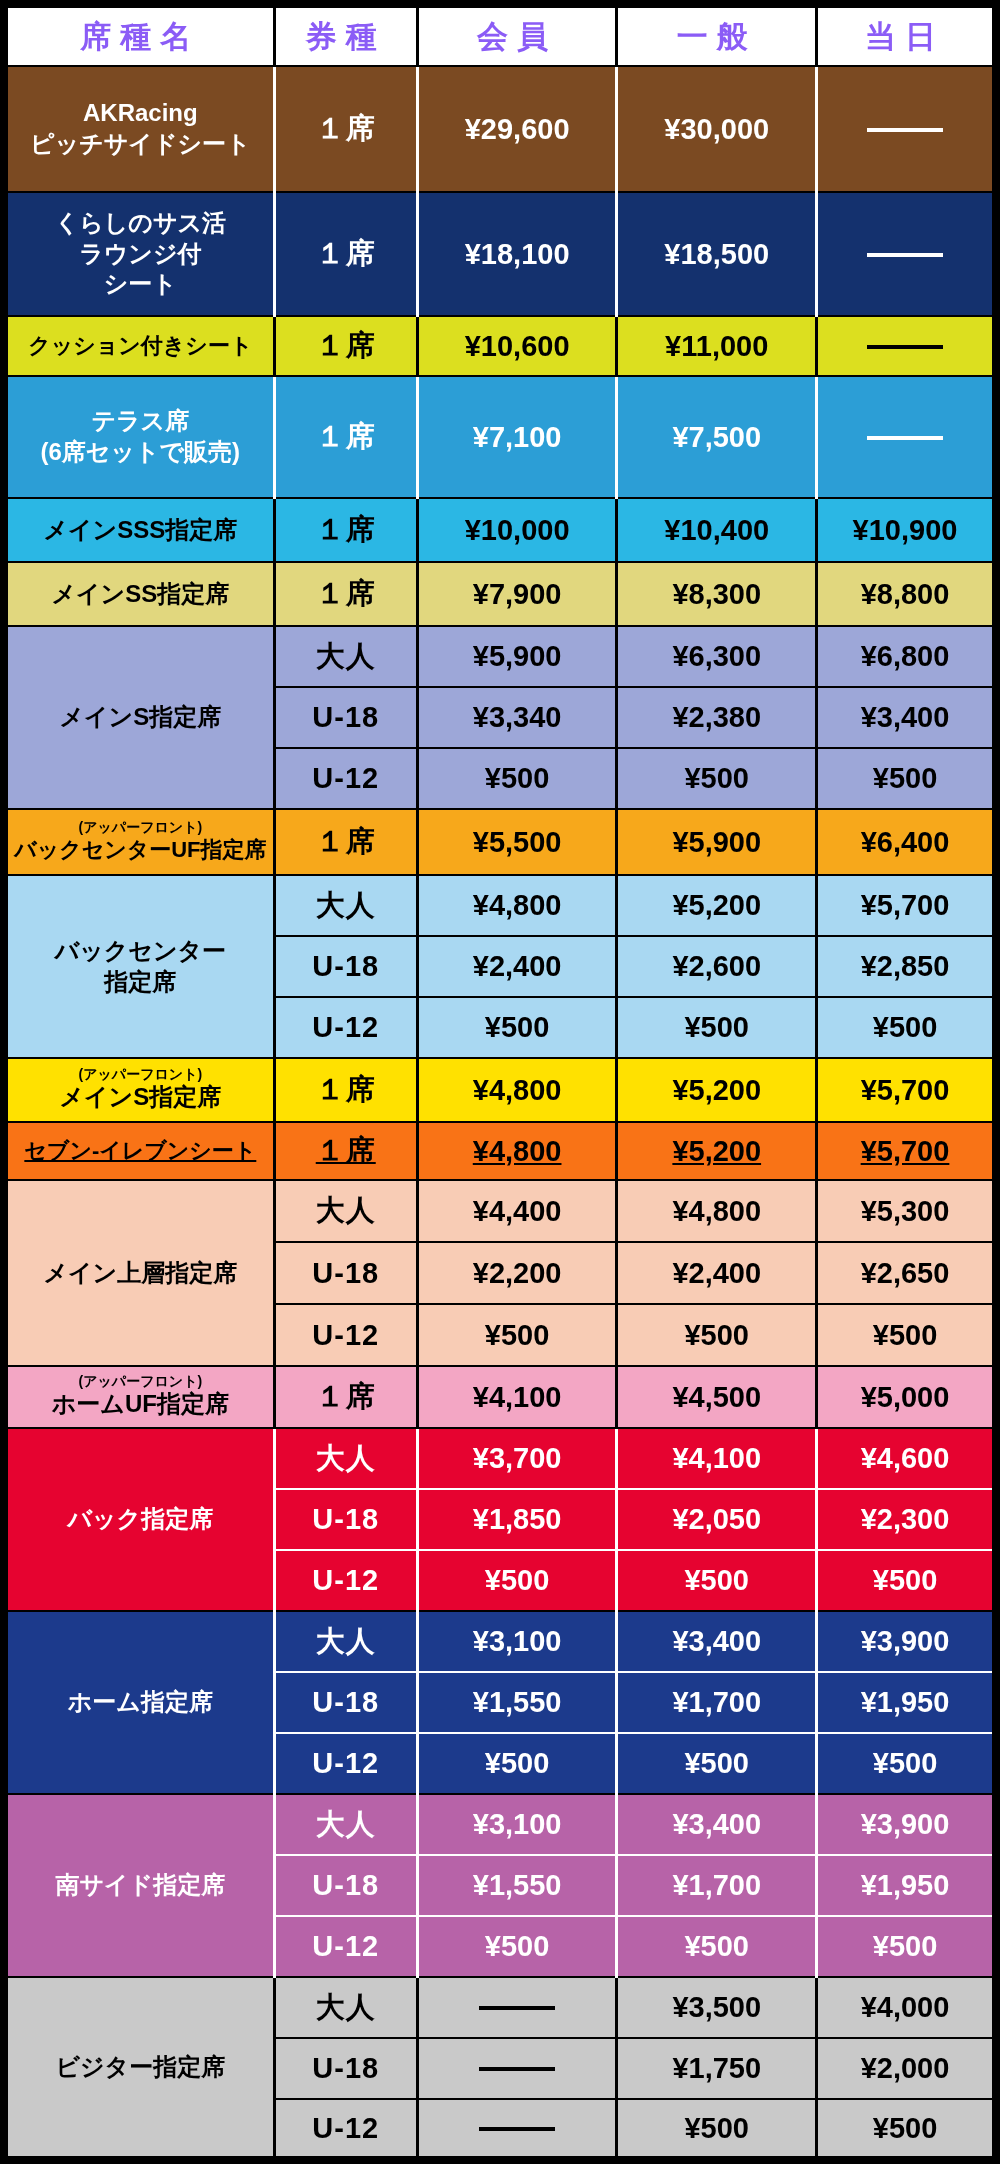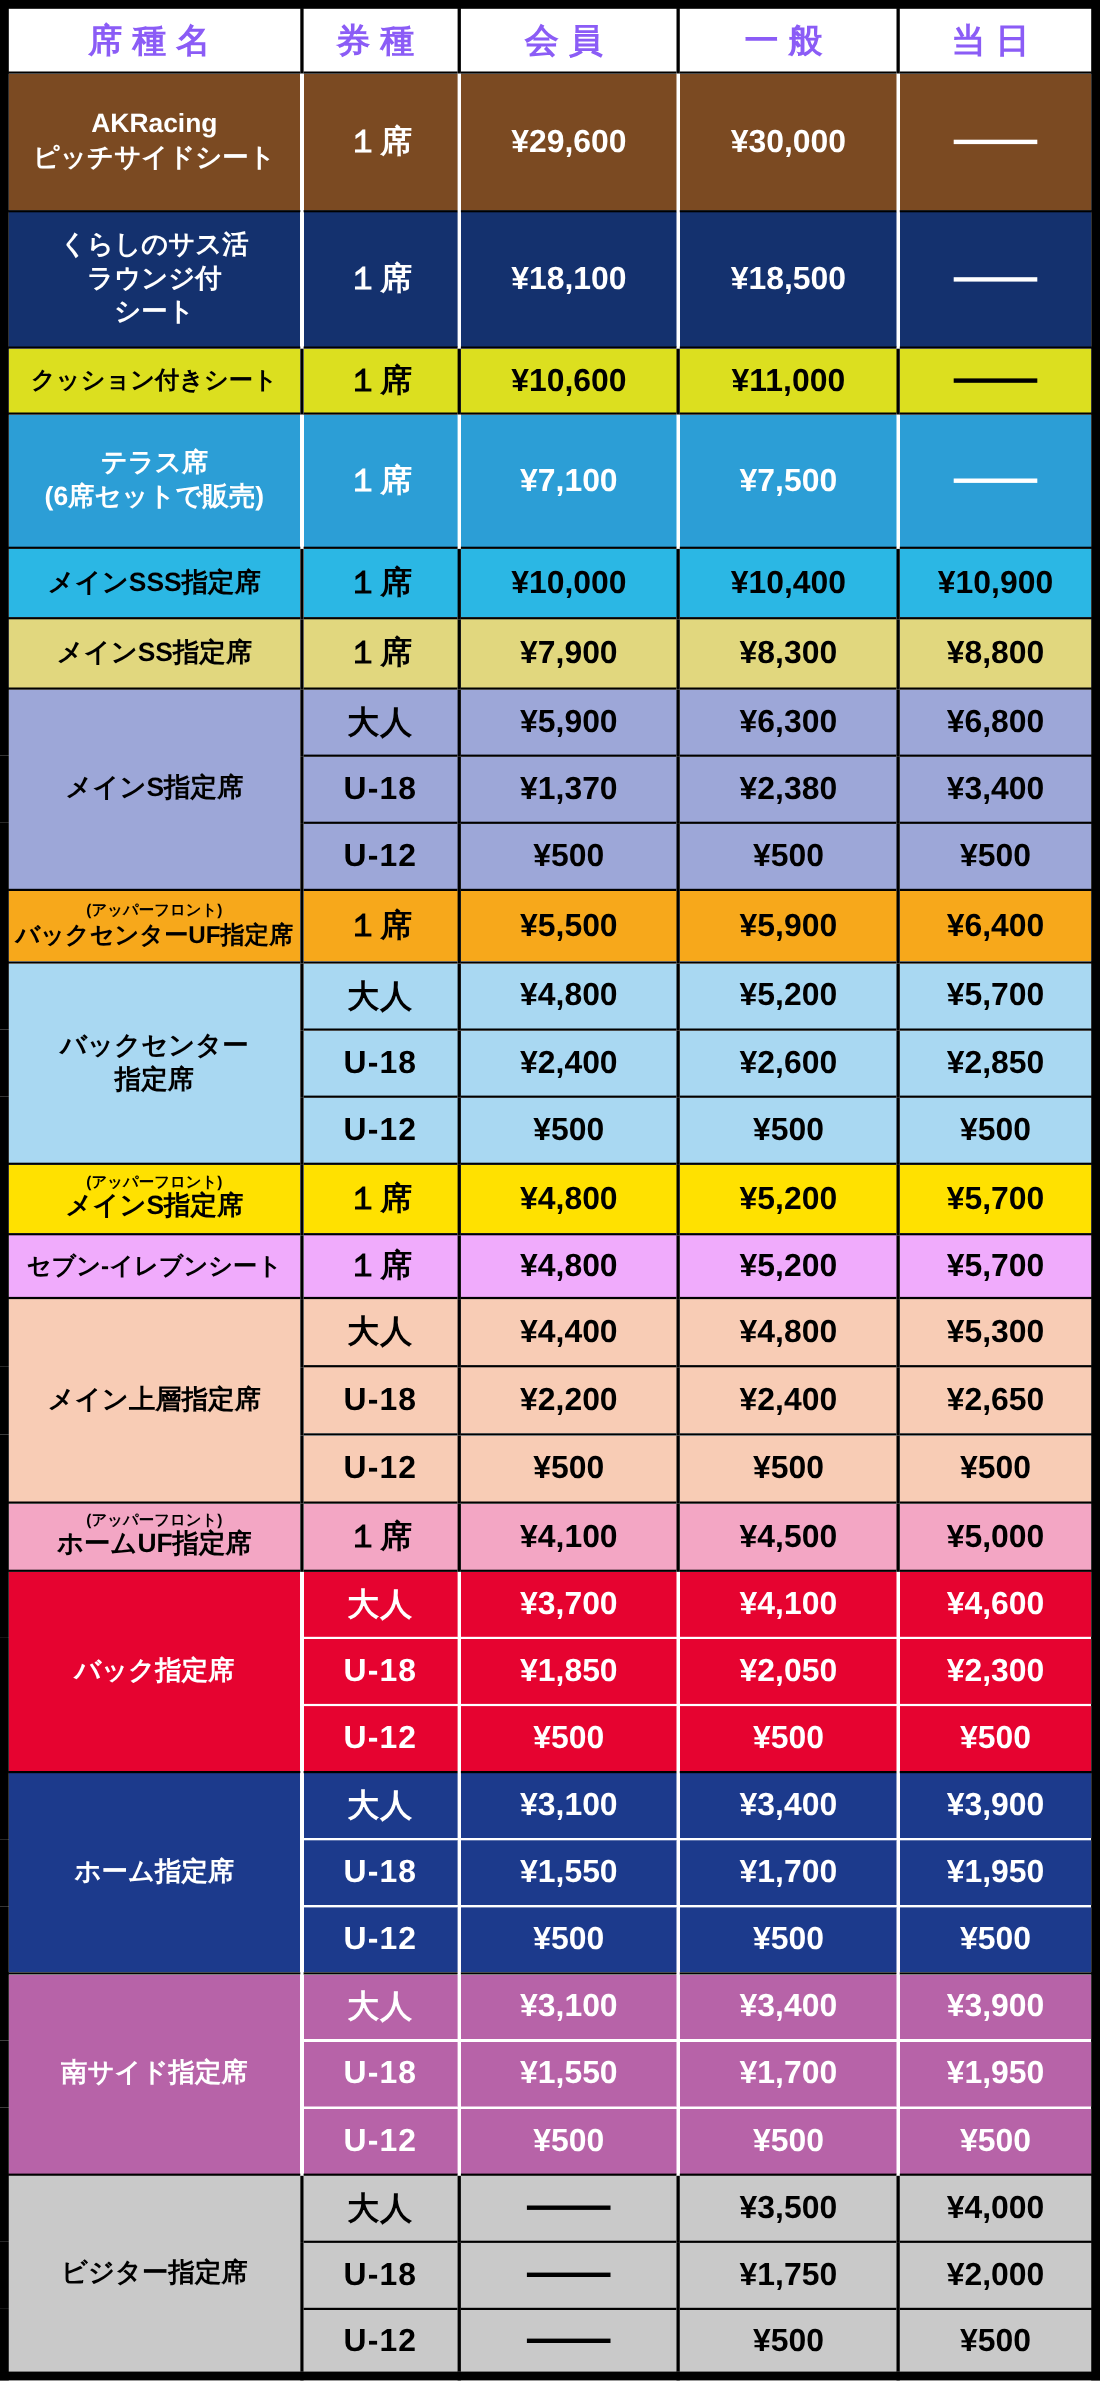--- a/index.html
+++ b/index.html
@@ -141,21 +141,21 @@
           <td class="label" rowspan="3" style="border-top: 2px solid rgb(0, 0, 0);">
             <div class="line">メインS指定席</div>
           </td>
           <td class="ticket" style="border-left: 3px solid rgb(0, 0, 0); border-top: 2px solid rgb(0, 0, 0);">大人</td>
           <td class="price" style="border-left: 3px solid rgb(0, 0, 0); border-top: 2px solid rgb(0, 0, 0);">¥5,900</td>
           <td class="price" style="border-left: 3px solid rgb(0, 0, 0); border-top: 2px solid rgb(0, 0, 0);">¥6,300</td>
           <td class="price" style="border-left: 3px solid rgb(0, 0, 0); border-top: 2px solid rgb(0, 0, 0);">¥6,800</td>
         </tr>
         <tr style="height: 61px; background: rgb(157, 167, 216); color: rgb(0, 0, 0);">
           <td class="ticket" style="border-left: 3px solid rgb(0, 0, 0); border-top: 2px solid rgb(0, 0, 0);">U-18</td>
-          <td class="price" style="border-left: 3px solid rgb(0, 0, 0); border-top: 2px solid rgb(0, 0, 0);">¥1,370</td>
+          <td class="price" style="border-left: 3px solid rgb(0, 0, 0); border-top: 2px solid rgb(0, 0, 0);">¥3,340</td>
           <td class="price" style="border-left: 3px solid rgb(0, 0, 0); border-top: 2px solid rgb(0, 0, 0);">¥2,380</td>
           <td class="price" style="border-left: 3px solid rgb(0, 0, 0); border-top: 2px solid rgb(0, 0, 0);">¥3,400</td>
         </tr>
         <tr style="height: 61px; background: rgb(157, 167, 216); color: rgb(0, 0, 0);">
           <td class="ticket" style="border-left: 3px solid rgb(0, 0, 0); border-top: 2px solid rgb(0, 0, 0);">U-12</td>
           <td class="price" style="border-left: 3px solid rgb(0, 0, 0); border-top: 2px solid rgb(0, 0, 0);">¥500</td>
           <td class="price" style="border-left: 3px solid rgb(0, 0, 0); border-top: 2px solid rgb(0, 0, 0);">¥500</td>
           <td class="price" style="border-left: 3px solid rgb(0, 0, 0); border-top: 2px solid rgb(0, 0, 0);">¥500</td>
         </tr>
         <tr style="height: 66px; background: rgb(247, 168, 27); color: rgb(0, 0, 0);">
@@ -193,21 +193,21 @@
         <tr style="height: 64px; background: rgb(255, 225, 0); color: rgb(0, 0, 0);">
           <td class="label" rowspan="1" style="border-top: 2px solid rgb(0, 0, 0);">
             <span class="super">(アッパーフロント)</span>
             <div class="line">メインS指定席</div>
           </td>
           <td class="ticket" style="border-left: 3px solid rgb(0, 0, 0); border-top: 2px solid rgb(0, 0, 0);">１席</td>
           <td class="price" style="border-left: 3px solid rgb(0, 0, 0); border-top: 2px solid rgb(0, 0, 0);">¥4,800</td>
           <td class="price" style="border-left: 3px solid rgb(0, 0, 0); border-top: 2px solid rgb(0, 0, 0);">¥5,200</td>
           <td class="price" style="border-left: 3px solid rgb(0, 0, 0); border-top: 2px solid rgb(0, 0, 0);">¥5,700</td>
         </tr>
-        <tr style="height: 58px; background: #f0abfc; color: rgb(0, 0, 0);">
+        <tr style="height: 58px; background: #f97316; color: rgb(0, 0, 0); text-decoration: underline;">
           <td class="label" rowspan="1" style="border-top: 2px solid rgb(0, 0, 0);">
             <div class="line long">セブン-イレブンシート</div>
           </td>
           <td class="ticket" style="border-left: 3px solid rgb(0, 0, 0); border-top: 2px solid rgb(0, 0, 0);">１席</td>
           <td class="price" style="border-left: 3px solid rgb(0, 0, 0); border-top: 2px solid rgb(0, 0, 0);">¥4,800</td>
           <td class="price" style="border-left: 3px solid rgb(0, 0, 0); border-top: 2px solid rgb(0, 0, 0);">¥5,200</td>
           <td class="price" style="border-left: 3px solid rgb(0, 0, 0); border-top: 2px solid rgb(0, 0, 0);">¥5,700</td>
         </tr>
         <tr style="height: 62px; background: rgb(248, 204, 181); color: rgb(0, 0, 0);">
           <td class="label" rowspan="3" style="border-top: 2px solid rgb(0, 0, 0);">

